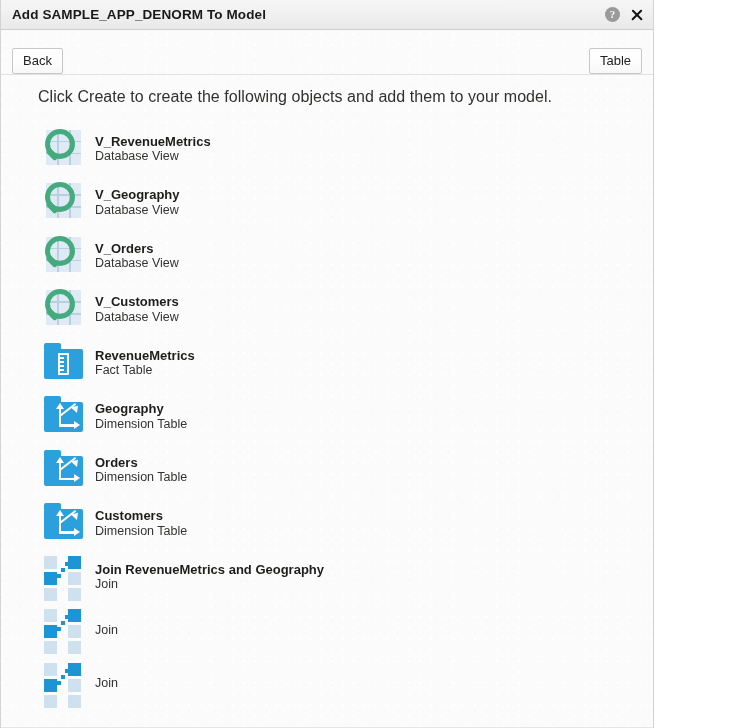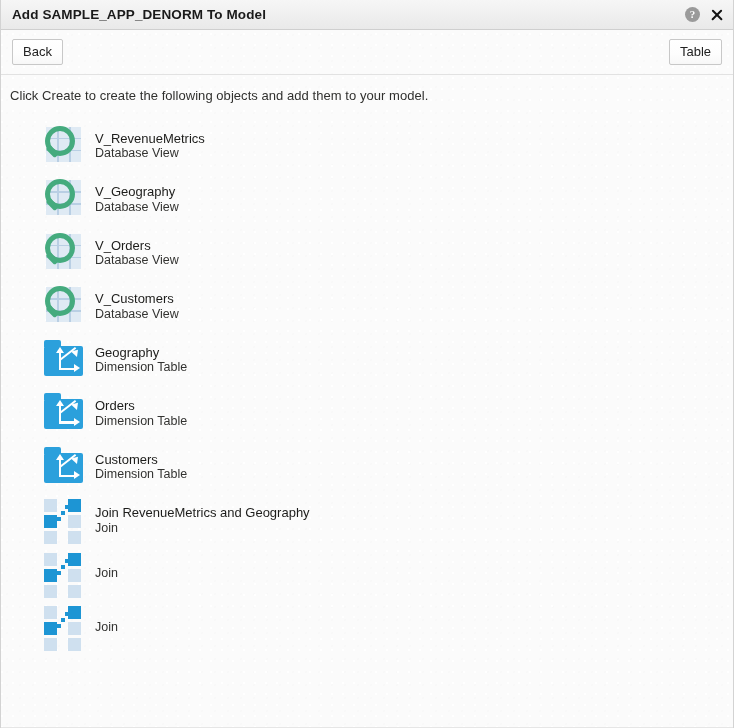--- a/index.html
+++ b/index.html
@@ -10,21 +10,21 @@
     width: 734px;
     height: 728px;
     overflow: hidden;
     font-family: "Liberation Sans", sans-serif;
     background: #ffffff;
   }
 
   
   .dialog {
     position: relative;
-    width: 734px;
+    width: 654px;
     height: 728px;
     box-sizing: border-box;
     border-left: 1px solid #d3d3d3;
     border-right: 1px solid #d3d3d3;
     background-color: #fbfbfb;
     background-image:
       radial-gradient(circle at 1px 1px, rgba(255,255,255,0.95) 1px, transparent 1.4px),
       radial-gradient(circle at 6px 9px, rgba(248,248,248,0.9) 1px, transparent 1.4px);
     background-size: 11px 11px, 13px 13px;
     display: flex;
@@ -88,21 +88,21 @@
   }
   .close-icon::before { transform: rotate(45deg); }
   .close-icon::after  { transform: rotate(-45deg); }
 
   
   .toolbar {
     position: relative;
     height: 45px;
     flex: 0 0 45px;
     display: flex;
-    align-items: center;
+    align-items: flex-end;
     justify-content: space-between;
     padding: 0 11px;
     box-sizing: border-box;
     border-bottom: 1px solid #e2e2e2;
   }
   .btn {
     min-width: 44px;
     height: 26px;
     padding: 0 10px;
     background: linear-gradient(to bottom, #ffffff 0%, #fdfdfd 60%, #f7f7f7 100%);
@@ -114,23 +114,24 @@
     cursor: pointer;
     box-sizing: border-box;
     line-height: 24px;
     text-align: center;
   }
 
   
   .instruction {
     flex: 0 0 auto;
     padding: 13px 8px 9px 9px;
-    font-size: 13px;
+    font-size: 16px;
     color: #30302e;
     letter-spacing: 0.05px;
+    margin-left: 28px;
   }
 
   
   .object-list {
     flex: 1 1 auto;
     padding: 7px 0 0 40px;
     box-sizing: border-box;
     overflow: hidden;
   }
   .object-row {
@@ -147,21 +148,21 @@
     margin-right: 8px;
   }
   .obj-text {
     display: flex;
     flex-direction: column;
     justify-content: center;
     line-height: 1.18;
   }
   .obj-name {
     font-size: 13px;
-    font-weight: normal;
+    font-weight: bold;
     color: #1d1d1b;
     white-space: nowrap;
   }
   .obj-type {
     font-size: 12.5px;
     color: #333331;
     white-space: nowrap;
   }
 
   
@@ -376,20 +377,36 @@
           <span class="gl" style="left:5px;  top:15px; width:35px; height:1.6px;"></span>
           <span class="gl" style="left:5px;  top:27px; width:35px; height:1.6px;"></span>
           <span class="gl" style="left:16px; top:4px;  width:1.6px; height:35px;"></span>
           <span class="gl" style="left:28px; top:4px;  width:1.6px; height:35px;"></span>
           <span class="mag-handle"></span>
           <span class="mag-ring"></span>
         </span>
         <span class="obj-text">
           <span class="obj-name">V_Customers</span>
           <span class="obj-type">Database View</span>
+        </span>
+      </div>
+      <div class="object-row">
+        <span class="obj-icon ic-folder ic-fact">
+          <span class="tab"></span>
+          <span class="body"></span>
+          <span class="ruler"></span>
+          <span class="tick" style="top:17px;"></span>
+          <span class="tick" style="top:21px;"></span>
+          <span class="tick" style="top:25px;"></span>
+          <span class="tick" style="top:29px;"></span>
+          <span class="tick" style="top:33px;"></span>
+        </span>
+        <span class="obj-text">
+          <span class="obj-name">RevenueMetrics</span>
+          <span class="obj-type">Fact Table</span>
         </span>
       </div>
       <div class="object-row">
         <span class="obj-icon ic-folder ic-dim">
           <span class="tab"></span>
           <span class="body"></span>
           <span class="axis-v"></span>
           <span class="axis-h"></span>
           <span class="axis-d"></span>
           <span class="arrow arrow-up"></span>

